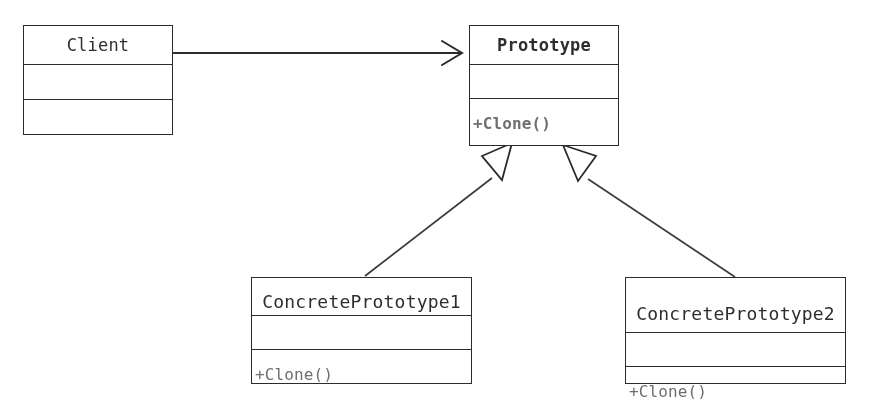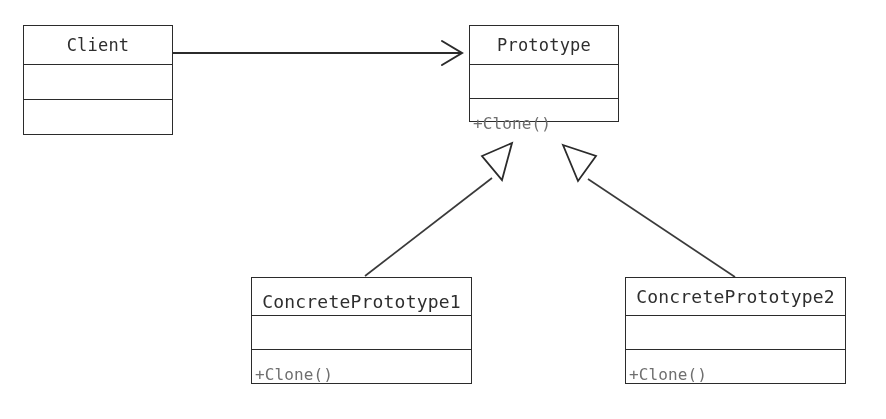--- a/index.html
+++ b/index.html
@@ -68,21 +68,22 @@
   #class-client .name-comp { height: 39px; }
   #class-client .attr-comp { height: 35px; }
   #class-client .op-comp   { height: 33px; }
   #class-client .class-name { font-size: 17px; }
 
   
   #class-prototype {
     left: 469px;
     top: 25px;
     width: 150px;
-    height: 97px;
+    height: 121px;
+    font-weight: bold;
   }
   #class-prototype .name-comp { height: 39px; }
   #class-prototype .attr-comp { height: 34px; }
   #class-prototype .op-comp   { height: 33px; }
   #class-prototype .class-name { font-size: 17px; }
   #class-prototype .op-text { font-size: 16px; }
 
   
   #class-concrete1 {
     left: 251px;
@@ -96,21 +97,21 @@
   #class-concrete1 .class-name { font-size: 18px; margin-top: 9px; }
   #class-concrete1 .op-text { font-size: 16px; }
 
   
   #class-concrete2 {
     left: 625px;
     top: 277px;
     width: 221px;
     height: 107px;
   }
-  #class-concrete2 .name-comp { height: 38px; }
+  #class-concrete2 .name-comp { height: 38px; margin-top: 17px; }
   #class-concrete2 .attr-comp { height: 34px; }
   #class-concrete2 .op-comp   { height: 32px; }
   #class-concrete2 .class-name { font-size: 18px; }
   #class-concrete2 .op-text { font-size: 16px; }
 
   #connector-layer {
     position: absolute;
     left: 0;
     top: 0;
     width: 886px;

